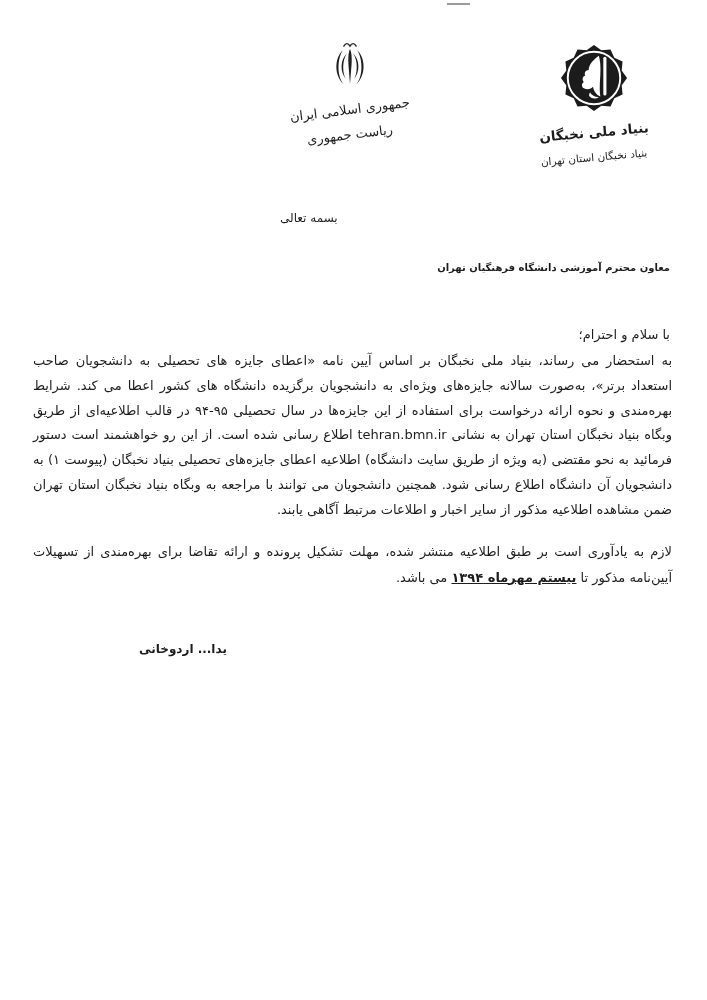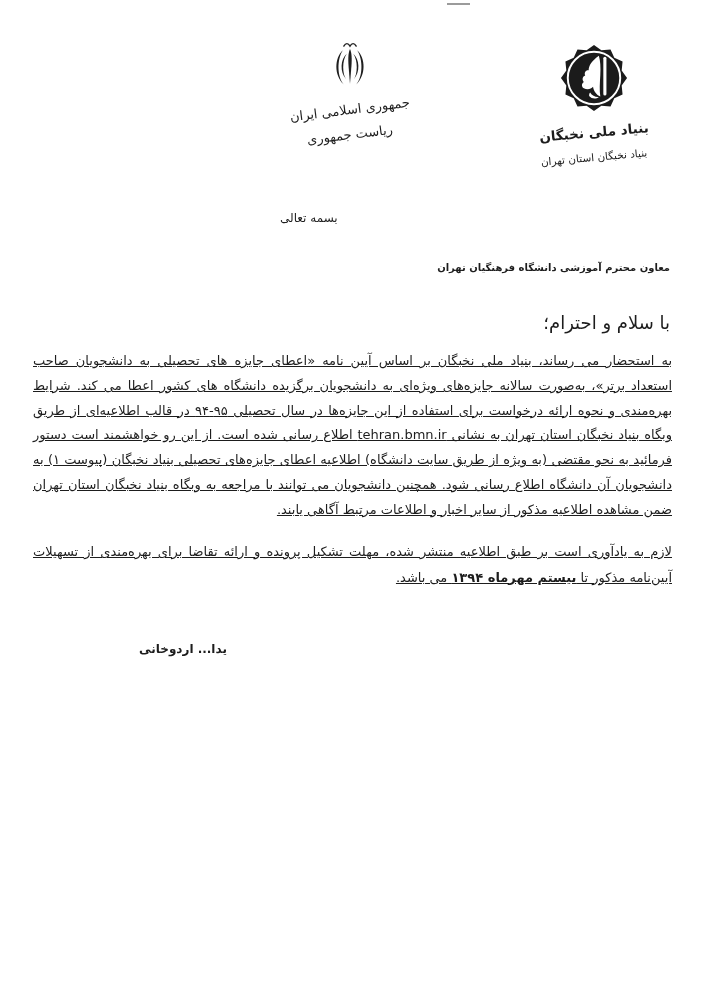--- a/index.html
+++ b/index.html
@@ -19,23 +19,23 @@
   .found-block { position:absolute; left:515px; top:44px; width:158px; text-align:center; }
   .found-l1 { font-size:13.5px; font-weight:bold; margin-top:9px; transform:rotate(-5deg); }
   .found-l2 { font-size:10.5px; margin-top:10px; transform:rotate(-5deg); }
 
   .besmeleh { position:absolute; top:211px; left:280px; width:150px; text-align:left;
               font-size:12px; direction:rtl; }
 
   .recipient { position:absolute; top:262px; right:37px; direction:rtl;
                font-size:10px; font-weight:bold; }
 
-  .salutation { position:absolute; top:312px; right:37px; direction:rtl; font-size:18px; }
+  .salutation { position:absolute; top:327px; right:37px; direction:rtl; font-size:13px; }
 
-  .body-p { position:absolute; left:33px; right:35px; direction:rtl; font-size:13px;text-decoration:underline; }
+  .body-p { position:absolute; left:33px; right:35px; direction:rtl; font-size:13px; }
   .p1 { top:349px; }
   .p2 { top:539px; }
   .bline { line-height:24.8px; height:24.8px; overflow:visible; }
   .p2 .bline { line-height:25.5px; height:25.5px; }
   .jline { text-align:justify; text-align-last:justify; }
   .rline { text-align:right; text-align-last:right; }
   .deadline { font-weight:bold; text-decoration:underline; }
 
   .signature { position:absolute; left:70px; top:638px; width:226px; text-align:center;
                direction:rtl; font-weight:bold; }

